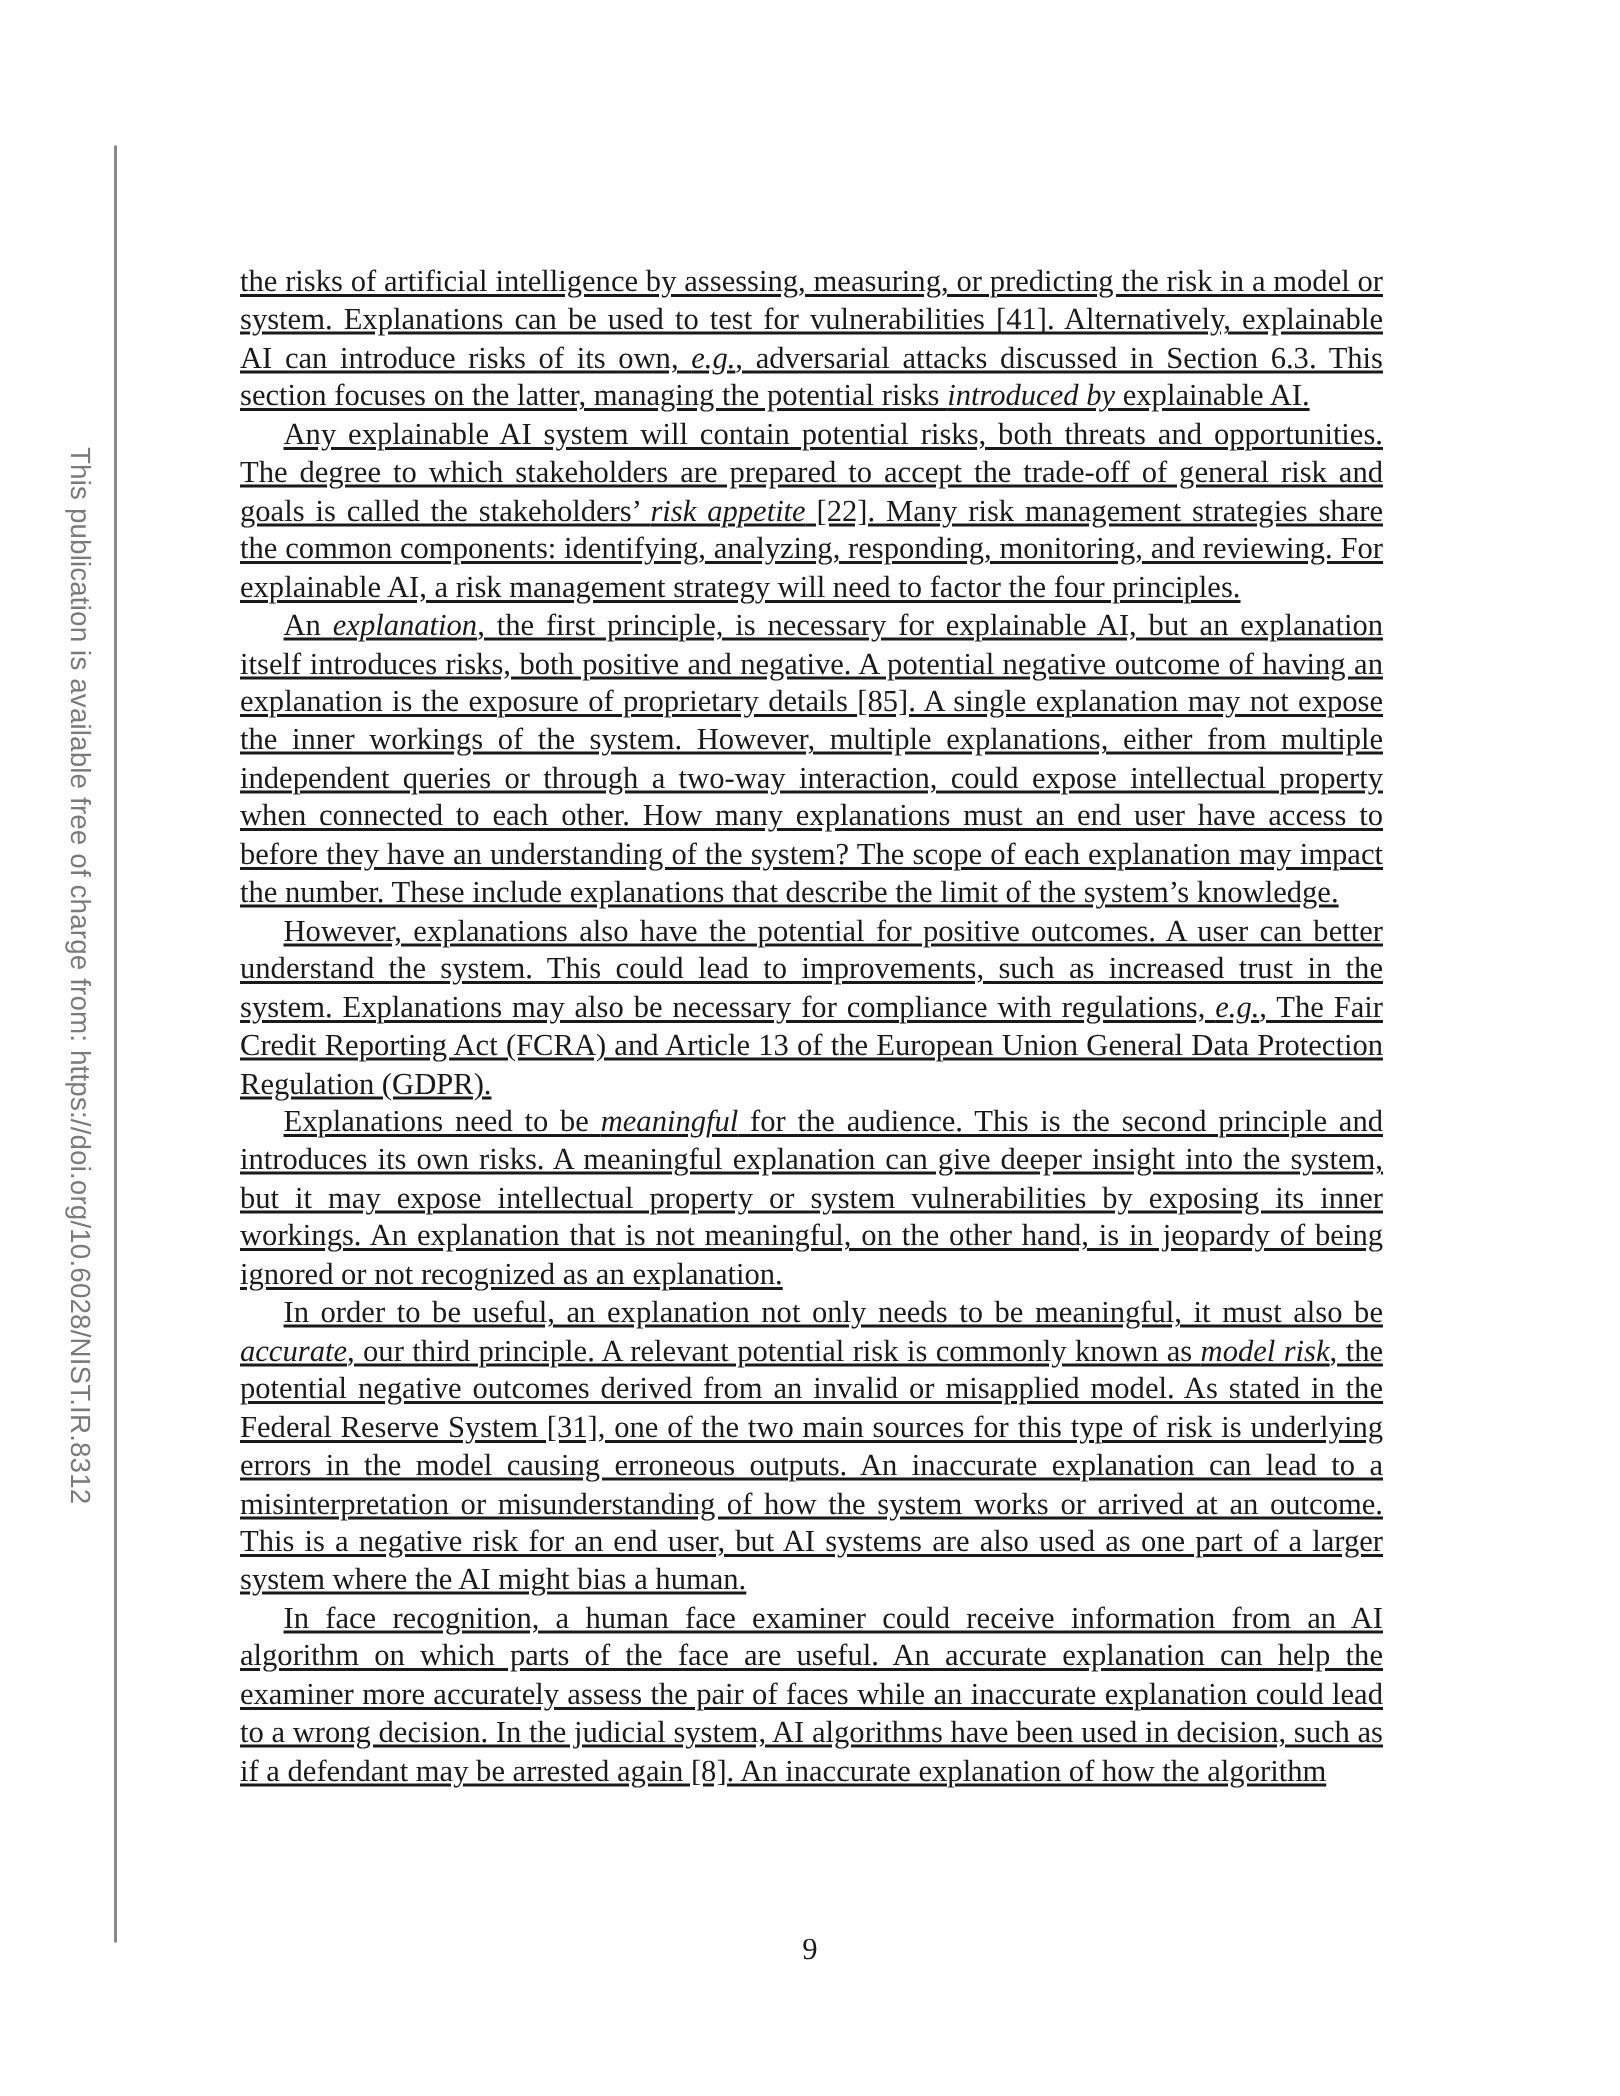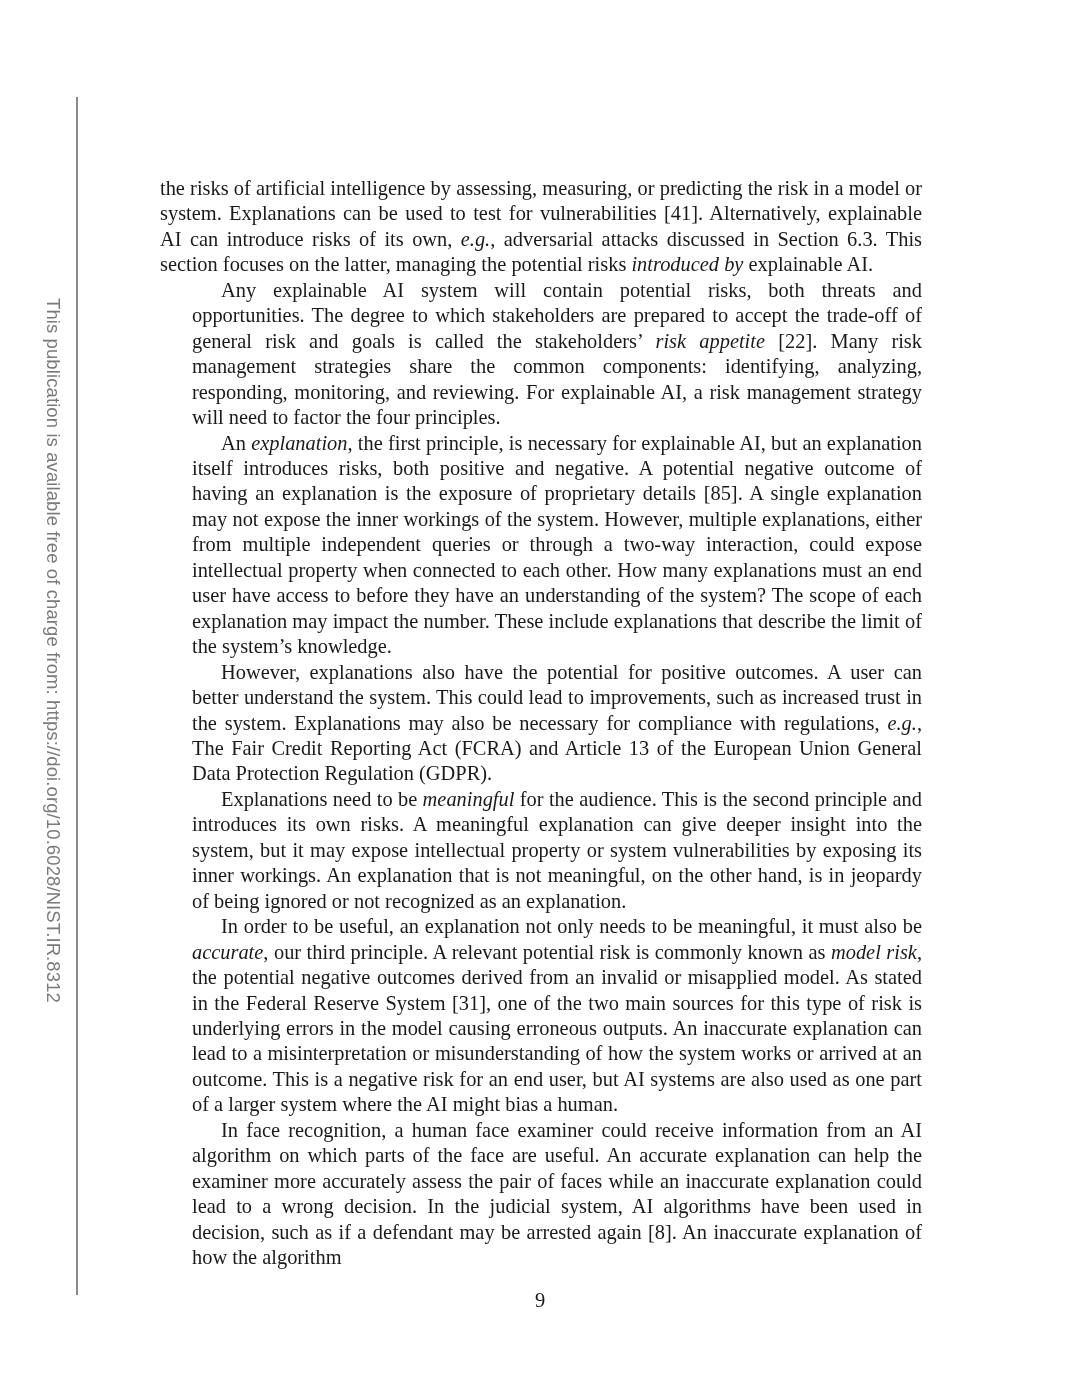--- a/index.html
+++ b/index.html
@@ -14,22 +14,22 @@
       font-family: "Liberation Sans", sans-serif;
       font-size: 18.5px; color: #7a7a7a; letter-spacing: 0.1px;
       white-space: nowrap;
     }
     .body-text {
       position: absolute; left: 160px; top: 176px; width: 762px;
       font-family: "Liberation Serif", serif;
       font-size: 20.4px; line-height: 25.45px; color: #1a1a1a;
       text-align: justify;
     }
-    .body-text p { margin: 0; text-indent: 0; }
-    .body-text p.indent { text-indent: 29px; margin-left: 32px; }
+    .body-text p { margin: 0; text-indent: 0; text-decoration: underline; }
+    .body-text p.indent { text-indent: 29px; }
     .page-number {
       position: absolute; left: 0; width: 1080px; top: 1289px; text-align: center;
       font-family: "Liberation Serif", serif; font-size: 20.5px; color: #1a1a1a;
     }
     i { font-style: italic; }
   </style>
 </head>
 <body>
 
 <div class="side-rule"></div>

